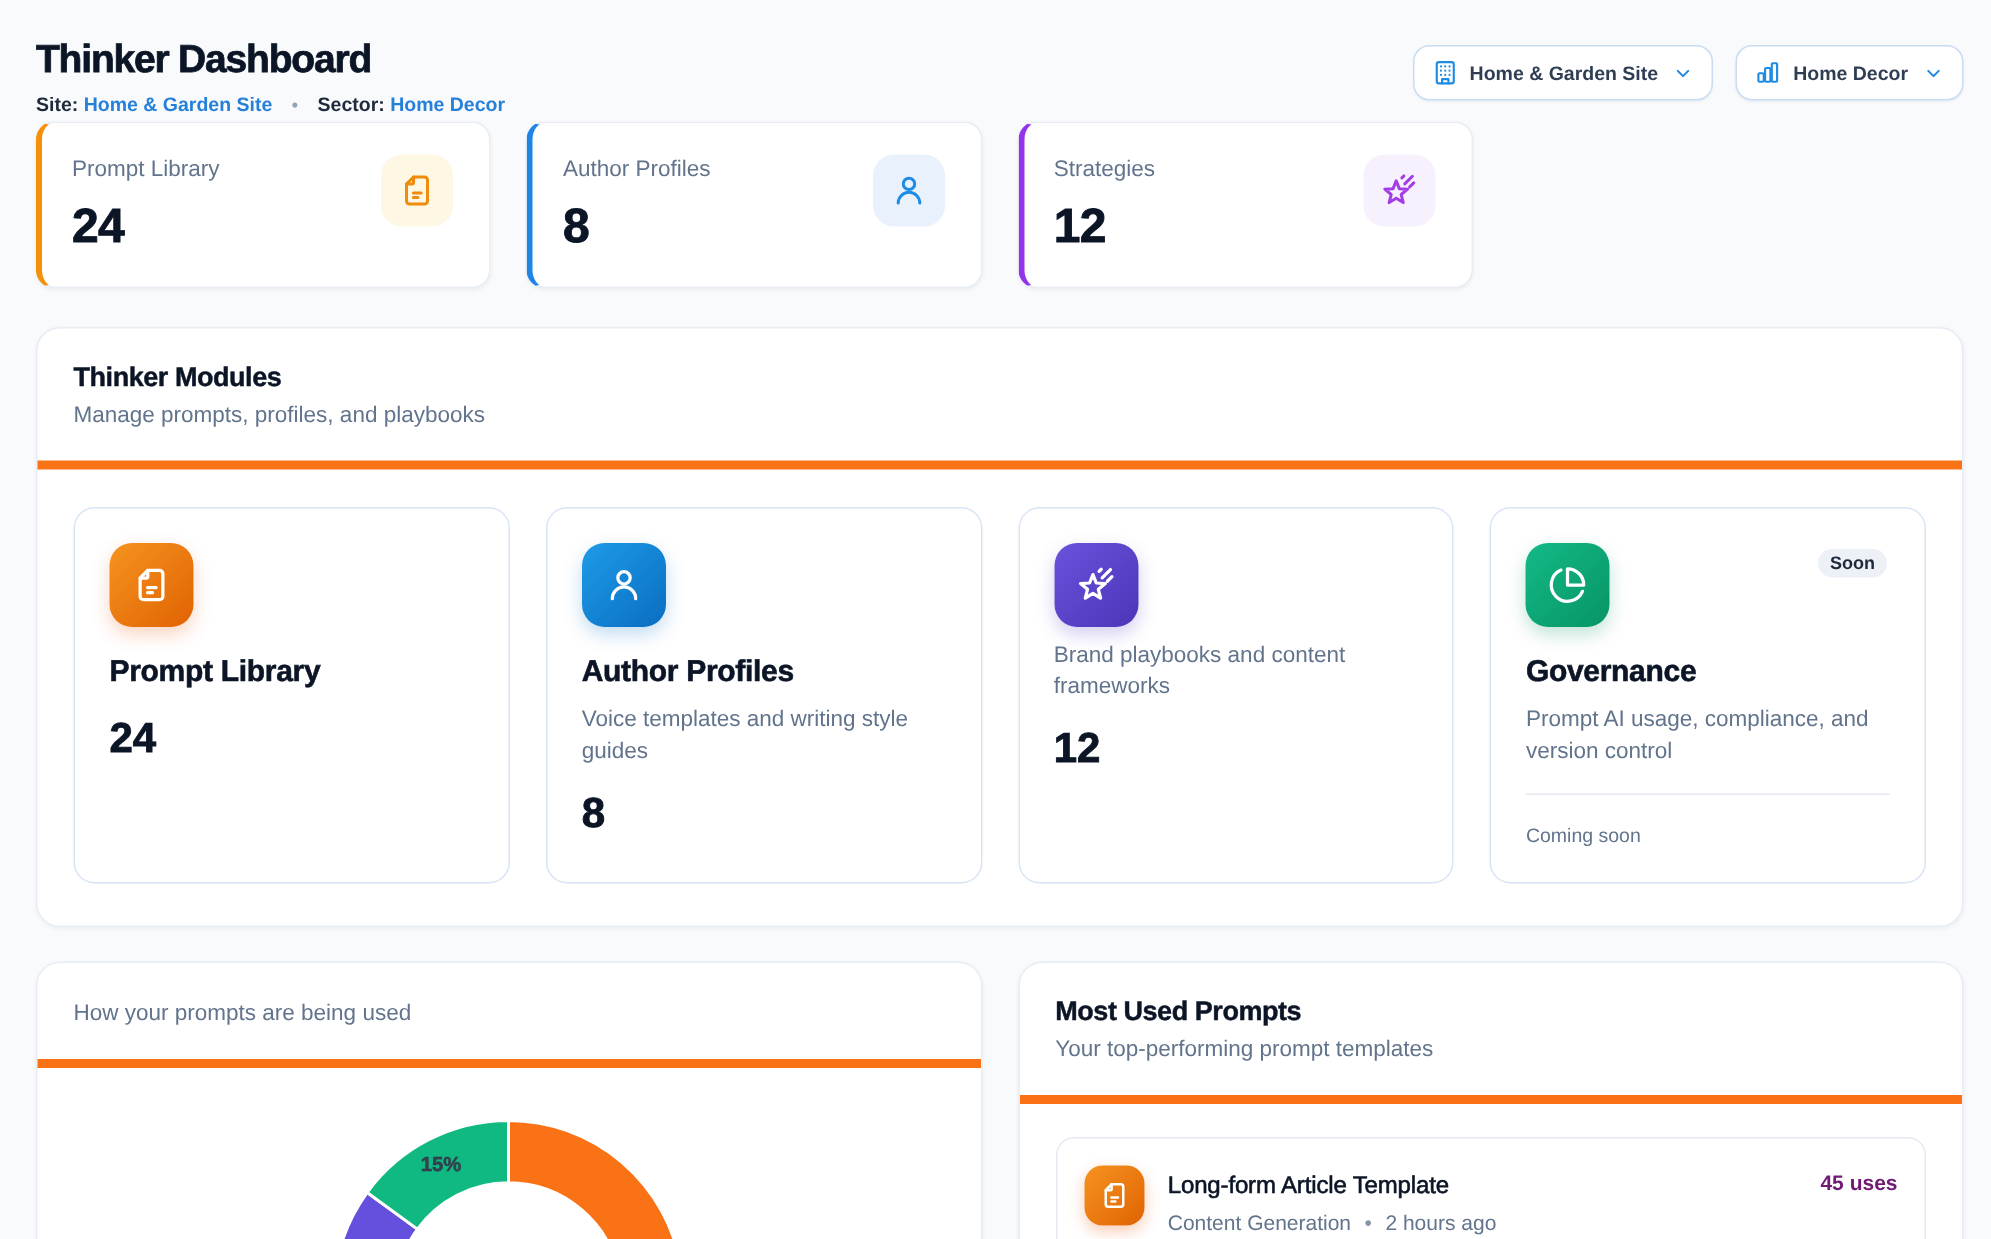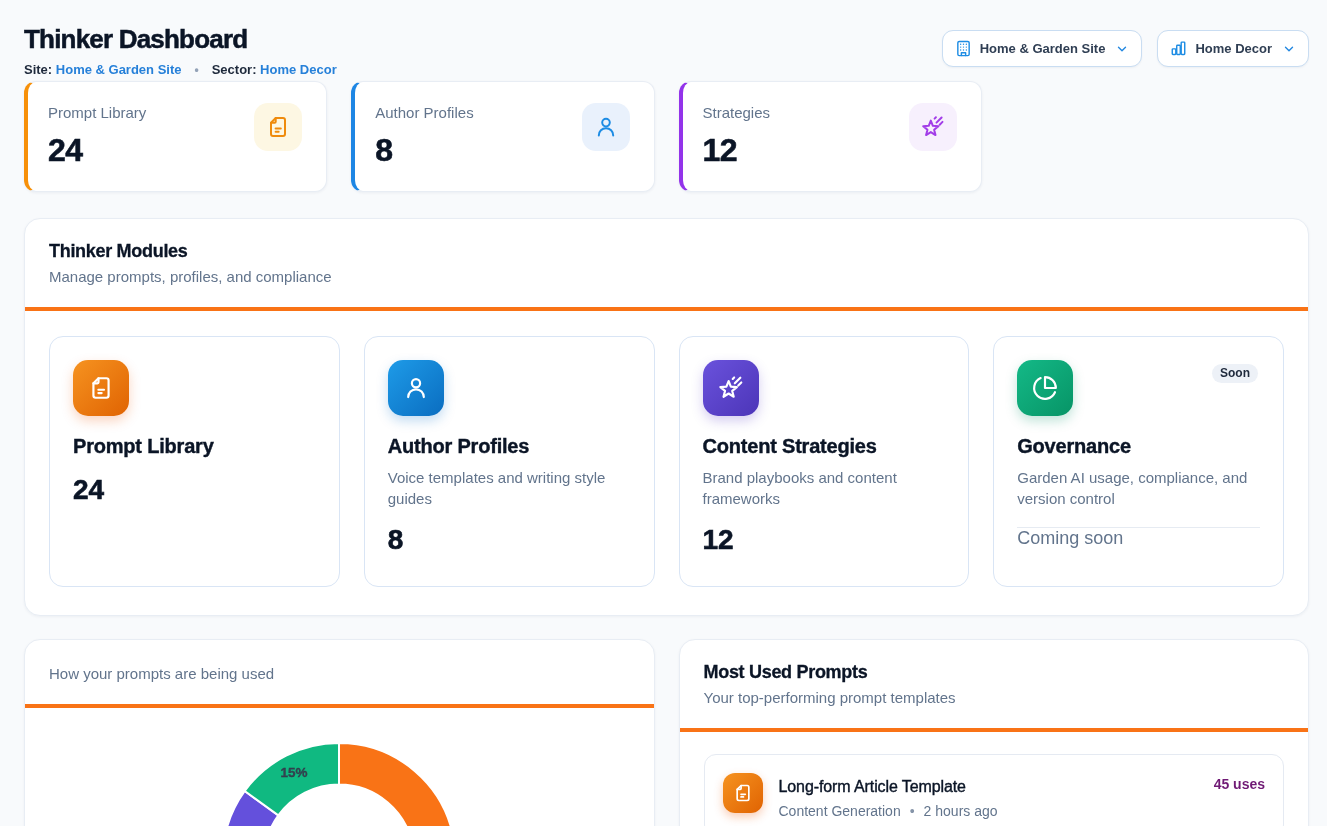--- a/index.html
+++ b/index.html
@@ -35,41 +35,41 @@
   padding:21px 24px 20px 20px;
   box-shadow:0 1px 3px rgba(16,42,83,0.06);
 }
 .stat .lbl { font-size:15px; line-height:20px; color:#62748c; }
 .stat .num { margin-top:7px; font-size:32px; line-height:40px; font-weight:700; color:#0b1526; letter-spacing:-0.5px; -webkit-text-stroke:0.6px #0b1526; }
 .stat .ic { position:absolute; top:21px; right:24px; width:48px; height:48px; border-radius:14px;
   display:flex; align-items:center; justify-content:center; }
 
 
 .card { background:#fff; border:1px solid #e8edf4; border-radius:16px; box-shadow:0 1px 3px rgba(16,42,83,0.05); }
-.card-h { padding:20px 24px 20px; border-bottom:4px solid #f97316; }
+.card-h { padding:20px 24px 20px; border-bottom:6px solid #f97316; }
 .card-h .t { font-size:18px; line-height:24px; font-weight:700; color:#0b1526; letter-spacing:-0.3px; -webkit-text-stroke:0.3px #0b1526; }
 .card-h .d { margin-top:4px; font-size:15px; line-height:20px; color:#62748c; }
 .modules { margin-top:26px; }
 .mod-grid { padding:25px 24px 28px; display:grid; grid-template-columns:repeat(4,1fr); gap:24px; }
 .mod {
   position:relative; border:1px solid #d9e5f5; border-radius:14px; padding:23px; height:251px;
   background:#fff;
 }
 .mod .sq { width:56px; height:56px; border-radius:15px; display:flex; align-items:center; justify-content:center; }
 .mod .mt { margin-top:17px; font-size:20px; font-weight:700; line-height:26px; color:#0b1526; letter-spacing:-0.2px; -webkit-text-stroke:0.4px #0b1526; }
 .mod .md { margin-top:8px; font-size:15px; line-height:21px; color:#62748c; }
 .mod .mn { margin-top:14px; font-size:28px; line-height:34px; font-weight:700; color:#0b1526; -webkit-text-stroke:0.6px #0b1526; }
 .sq.orange { background:linear-gradient(135deg,#f69320,#e06302); box-shadow:0 5px 12px rgba(234,88,12,0.25); }
 .sq.blue   { background:linear-gradient(135deg,#1e9be8,#0a6dc0); box-shadow:0 5px 12px rgba(14,116,204,0.25); }
 .sq.purple { background:linear-gradient(135deg,#6a52dc,#4c35b8); box-shadow:0 5px 12px rgba(87,61,200,0.25); }
 .sq.green  { background:linear-gradient(135deg,#14b987,#079466); box-shadow:0 5px 12px rgba(9,148,102,0.25); }
 .soon { position:absolute; top:27px; right:25px; background:#edf1f7; border-radius:999px;
   font-size:12px; font-weight:700; color:#1e293b; padding:2px 8px; line-height:15px; }
 .mod hr { border:none; border-top:1px solid #e6ebf2; margin-top:18px; }
-.coming { font-size:18px; color:#62748c; }
+.coming { margin-top:19px; font-size:13px; color:#62748c; }
 
 
 .bottom { display:grid; grid-template-columns:1fr 1fr; gap:24px; margin-top:23px; }
 .bcard { height:400px; }
 .chart-wrap { position:relative; height:300px; }
 .list-wrap { padding:22px 24px; }
 .pitem { display:flex; align-items:flex-start; border:1px solid #e5eaf2; border-radius:12px; padding:16px 18px; background:#fff; }
 .pitem .psq { width:40px; height:40px; border-radius:12px; flex:0 0 auto; margin-top:2px;
   background:linear-gradient(135deg,#f69320,#e06302); box-shadow:0 4px 10px rgba(234,88,12,0.3);
   display:flex; align-items:center; justify-content:center; }
@@ -155,21 +155,21 @@
             <path d="M18.7 9.7 21.5 6.9"></path>
             <path d="M13.6 3.6 14.9 2.3"></path>
           </svg>
       </div>
     </div>
   </div>
 
   <div class="card modules">
     <div class="card-h">
       <div class="t">Thinker Modules</div>
-      <div class="d">Manage prompts, profiles, and compliance</div>
+      <div class="d">Manage prompts, profiles, and playbooks</div>
     </div>
     <div class="mod-grid">
       <div class="mod">
         <div class="sq orange">
           <svg width="26" height="26" viewBox="0 0 24 24" fill="none" stroke="#fff" stroke-width="2" stroke-linecap="round" stroke-linejoin="round">
               <path d="M9.7 3H17a2 2 0 0 1 2 2v14a2 2 0 0 1-2 2H7a2 2 0 0 1-2-2V7.7L9.7 3z"></path>
               <path d="M9.7 3v3.7a1 1 0 0 1-1 1H5"></path>
               <path d="M9.6 13.6h5.2"></path>
               <path d="M9.6 16.7h3"></path>
             </svg>
@@ -190,34 +190,33 @@
       </div>
       <div class="mod">
         <div class="sq purple">
           <svg width="26" height="26" viewBox="0 0 24 24" fill="none" stroke="#fff" stroke-width="2" stroke-linecap="round" stroke-linejoin="round">
               <path d="M9.8 5.6 11.86 10.77 17.41 11.13 13.13 14.68 14.5 20.07 9.8 17.1 5.1 20.07 6.47 14.68 2.19 11.13 7.74 10.77Z"></path>
               <path d="M15.5 7.6 20.6 2.5"></path>
               <path d="M18.7 9.7 21.5 6.9"></path>
               <path d="M13.6 3.6 14.9 2.3"></path>
             </svg>
         </div>
-        <div class="mt">Content Strategies</div>
         <div class="md">Brand playbooks and content frameworks</div>
         <div class="mn">12</div>
       </div>
       <div class="mod">
         <div class="sq green">
           <svg width="26" height="26" viewBox="0 0 24 24" fill="none" stroke="#fff" stroke-width="2" stroke-linecap="round" stroke-linejoin="round">
               <path d="M21.21 15.89A10 10 0 1 1 8 2.83"></path>
               <path d="M22 12A10 10 0 0 0 12 2v10z"></path>
             </svg>
         </div>
         <span class="soon">Soon</span>
         <div class="mt">Governance</div>
-        <div class="md">Garden AI usage, compliance, and version control</div>
+        <div class="md">Prompt AI usage, compliance, and version control</div>
         <hr>
         <div class="coming">Coming soon</div>
       </div>
     </div>
   </div>
 
   <div class="bottom">
     <div class="card bcard">
       <div class="card-h">
         <div class="d">How your prompts are being used</div>

